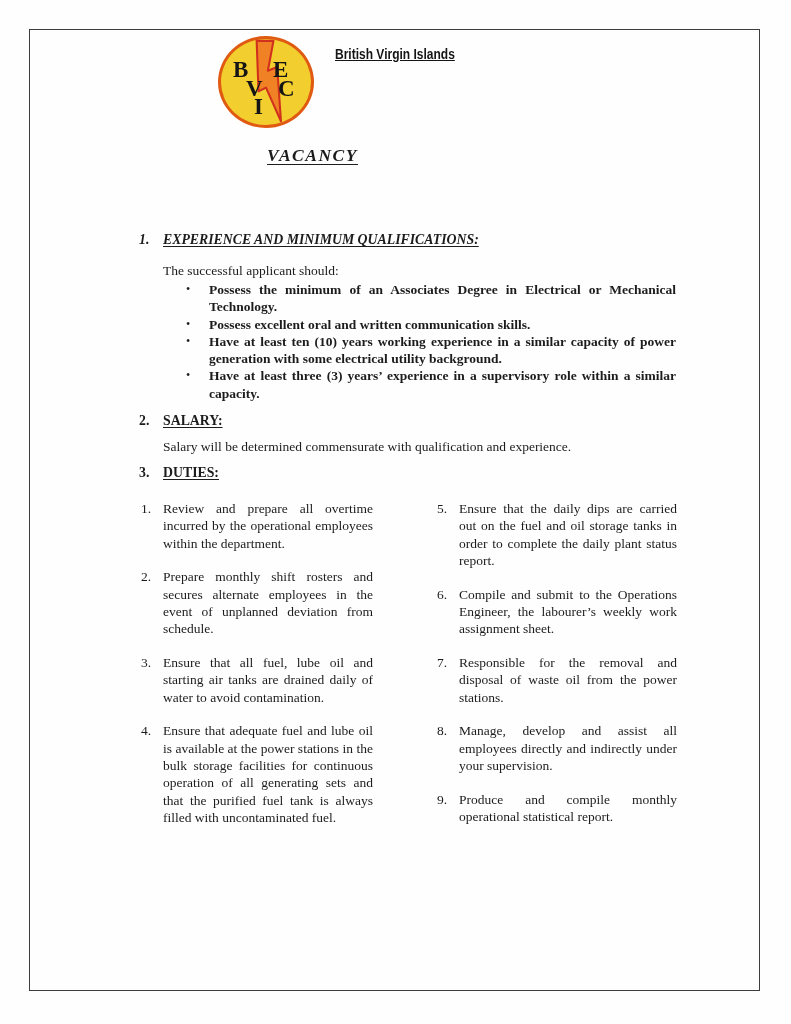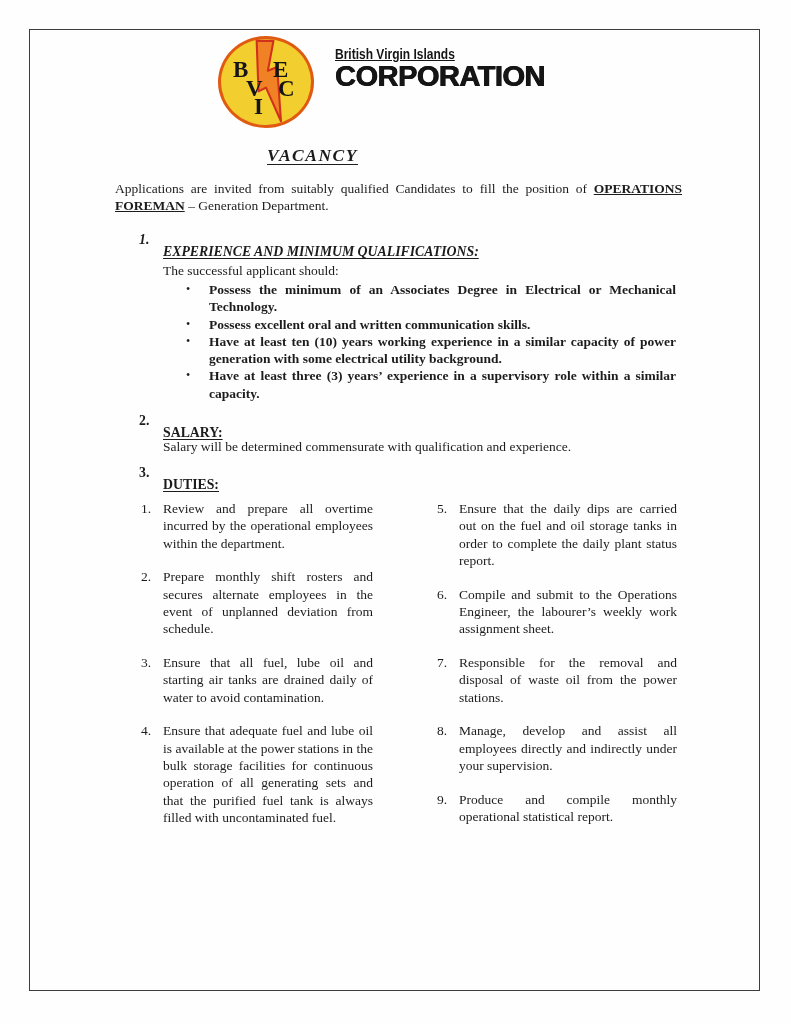--- a/index.html
+++ b/index.html
@@ -41,21 +41,21 @@
     position:absolute; left:0; top:145px; width:625px; text-align:center;
     font-size:17.5px; font-weight:bold; font-style:italic;
     text-decoration:underline; text-underline-offset:3px; letter-spacing:1.5px;
   }
   
   .bodytext { font-size:13.5px; line-height:17.3px; }
   .intro { position:absolute; left:115px; top:180px; width:567px; text-align:justify; }
   .pos-name { font-weight:bold; text-decoration:underline; }
   .sec-head { position:absolute; left:139px; display:flex; font-size:13.8px; font-weight:bold; }
   .sec-num { width:24px; flex:none; }
-  .sec-label { text-decoration:underline; text-underline-offset:2px;margin-top:12px; }
+  .sec-label { text-decoration:underline; text-underline-offset:2px; }
   .sec-italic .sec-num, .sec-italic .sec-label { font-style:italic; }
   .lead { position:absolute; left:163px; top:262px; }
   .bullets { position:absolute; left:163px; top:281px; width:513px; }
   .bullet { display:flex; }
   .bullet .dot { width:23px; margin-left:23px; flex:none; font-size:12px; }
   .bullet .btext { flex:1; text-align:justify;font-weight:bold; }
   .salary-body { position:absolute; left:163px; top:438px; }
   
   .dcol { position:absolute; top:500px; }
   .dcol-left  { left:141px; width:232px; }
@@ -76,27 +76,25 @@
         <polygon points="38,2 56,2 50,34 60,30 64,88 48,52 40,56" fill="#f08124" stroke="#d1301c" stroke-width="2.2" stroke-linejoin="round"></polygon>
       </svg>
       <span class="logo-letter lb">B</span>
       <span class="logo-letter lv">V</span>
       <span class="logo-letter li">I</span>
       <span class="logo-letter le">E</span>
       <span class="logo-letter lc">C</span>
     </div>
     <div class="org-text">
       <div class="org-region">British Virgin Islands</div>
-      <div class="org-line">CORPORATION</div>
     </div>
   </div>
 
   <div class="title">VACANCY</div>
 
-  <div class="intro bodytext"><span>Applications are invited from suitably qualified Candidates to fill the position of </span><span class="pos-name">OPERATIONS FOREMAN</span><span> – Generation Department.</span></div>
 
   <div class="sec-head sec-italic" style="top:232px;">
     <span class="sec-num">1.</span>
     <span class="sec-label">EXPERIENCE AND MINIMUM QUALIFICATIONS:</span>
   </div>
 
   <div class="lead bodytext">The successful applicant should:</div>
 
   <div class="bullets bodytext">
     <div class="bullet">

